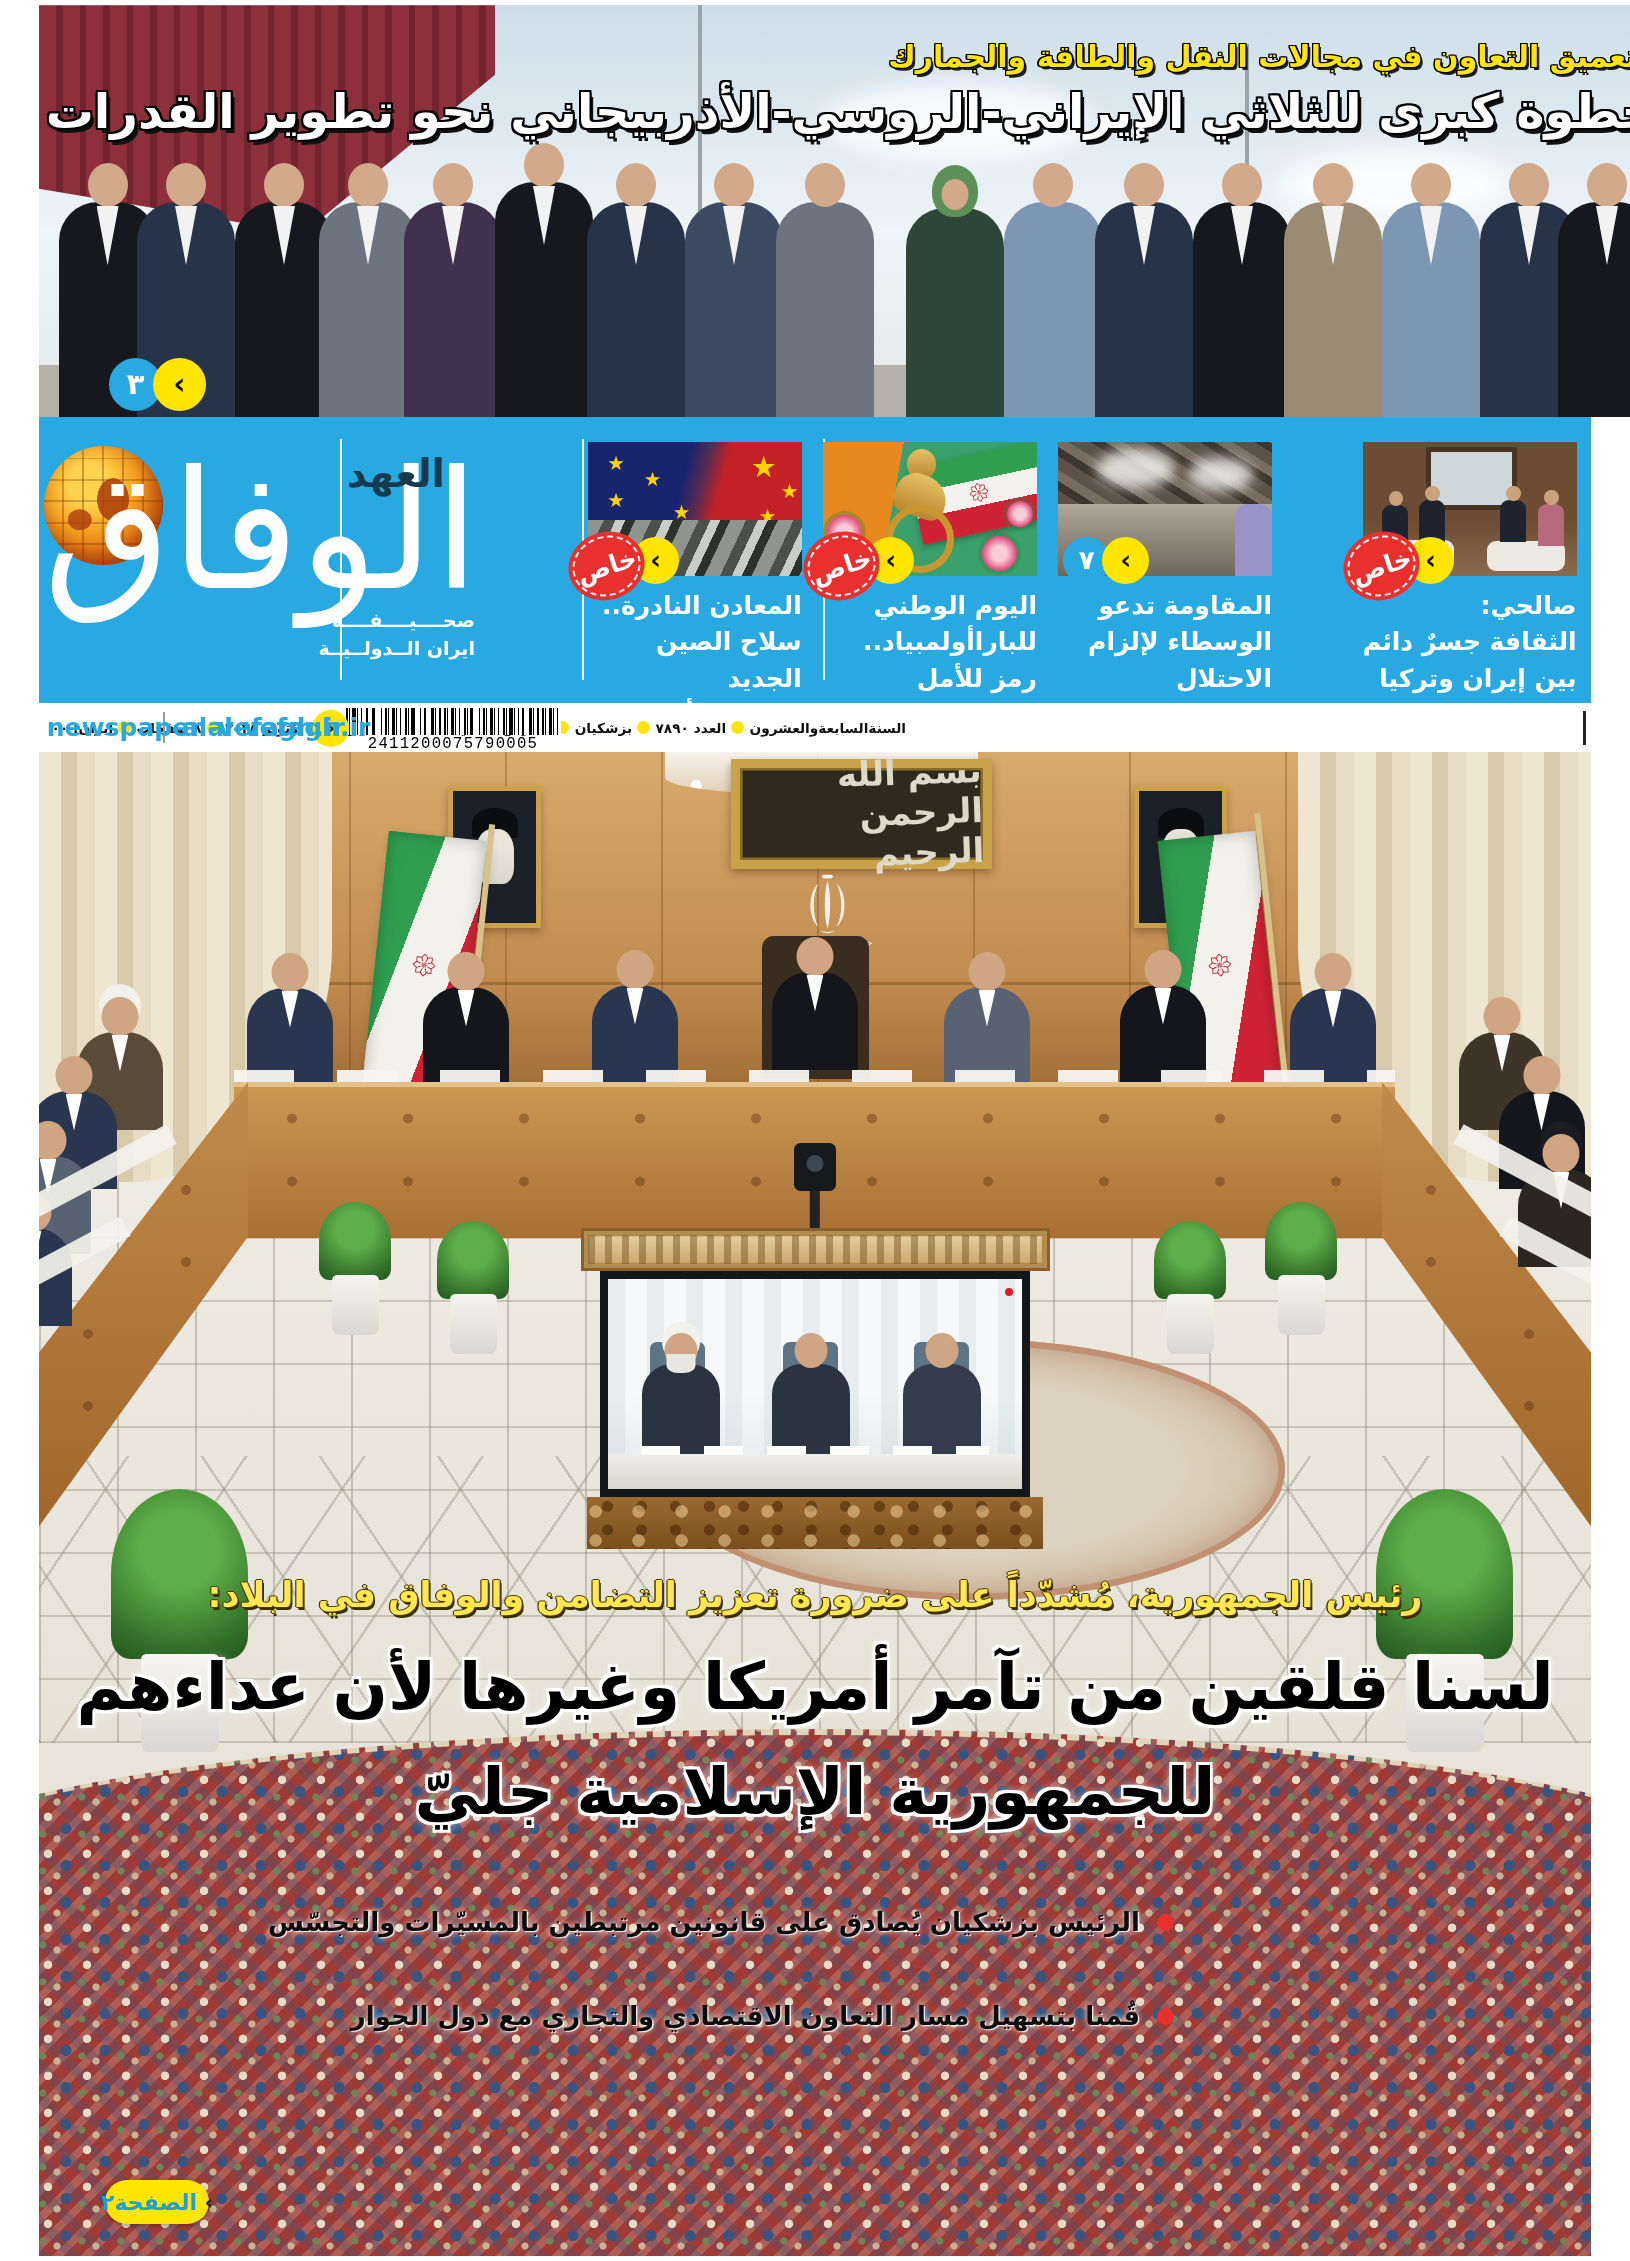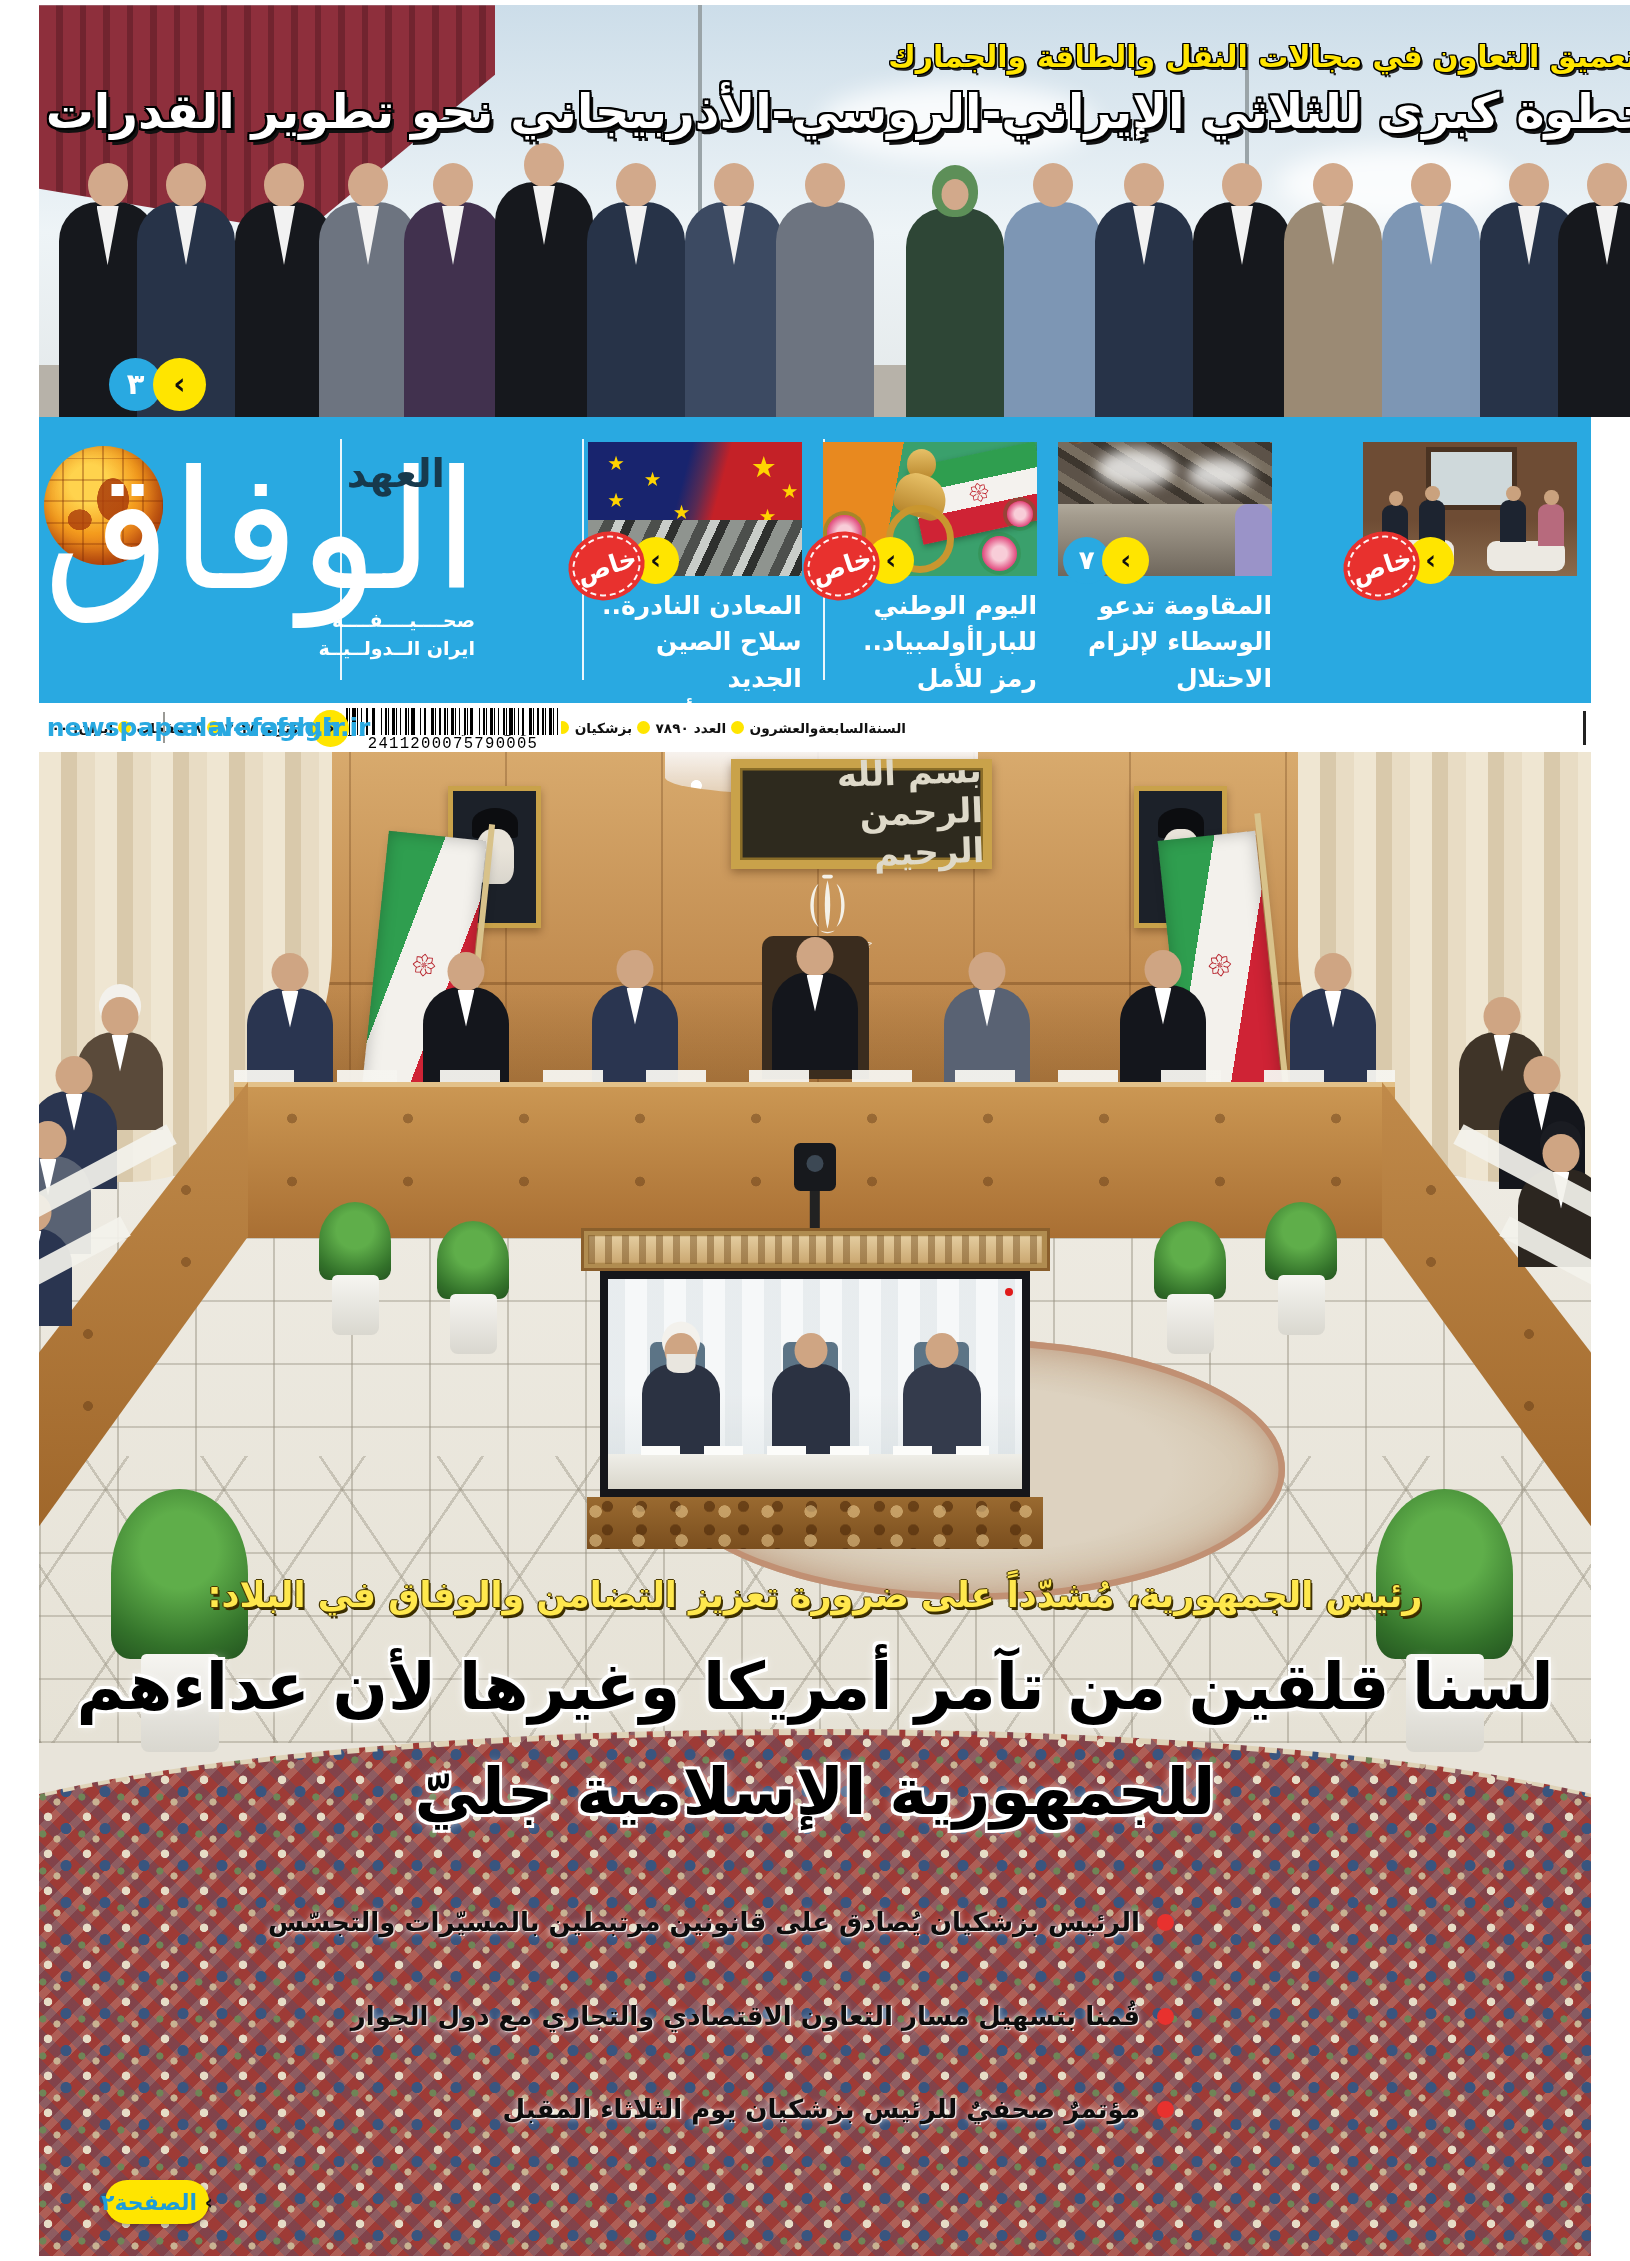--- a/index.html
+++ b/index.html
@@ -343,20 +343,23 @@
           <div class="salon-man" style="left:175px;bottom:30px;background:#b76a7d;"></div>
         </div>
         <div class="stamp">خاص</div>
         <div class="mini-badges">
           <div class="mini-circle yellow">
               <span class="chev">‹</span>
             </div>
           <div class="mini-circle blue">٤</div>
         </div>
       </div>
+      <div class="teaser-title">صالحي:
+الثقافة جسرٌ دائم
+بين إيران وتركيا</div>
     </div>
 
     <div class="teaser" style="right:776px;width:228px;right:776px;"></div>
     <div class="teaser" style="right:775px;">
       <div class="thumb" style="right:14.3px;">
         <div class="thumb-img scene-flags">
           <span class="star" style="left:19.6px;top:10.4px;">★</span>
           <span class="star" style="left:56px;top:26px;">★</span>
           <span class="star" style="left:19.6px;top:47px;">★</span>
           <span class="star" style="left:85px;top:59px;">★</span>
@@ -574,24 +577,20 @@
     </div>
 
     <div class="bullet-row" style="top:1155px;">
       <span class="bullet-dot"></span>
       <span class="bullet-text">الرئيس بزشكيان يُصادق على قانونين مرتبطين بالمسيّرات والتجسّس</span>
     </div>
     <div class="bullet-row" style="top:1249px;">
       <span class="bullet-dot"></span>
       <span class="bullet-text">قُمنا بتسهيل مسار التعاون الاقتصادي والتجاري مع دول الجوار</span>
     </div>
-    <div class="bullet-row" style="top:1342px;">
-      <span class="bullet-dot"></span>
-      <span class="bullet-text">مؤتمرٌ صحفيٌ للرئيس بزشكيان يوم الثلاثاء المقبل</span>
-    </div>
 
     <div class="page2-badge">
       <span class="page2-chev">‹</span>
       <span class="page2-text">الصفحة٢</span>
     </div>
   </div>
 
 </div>
 
 

